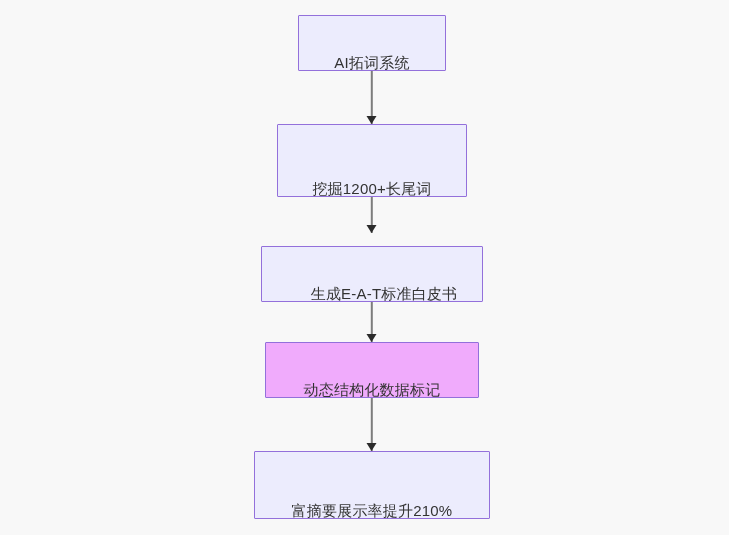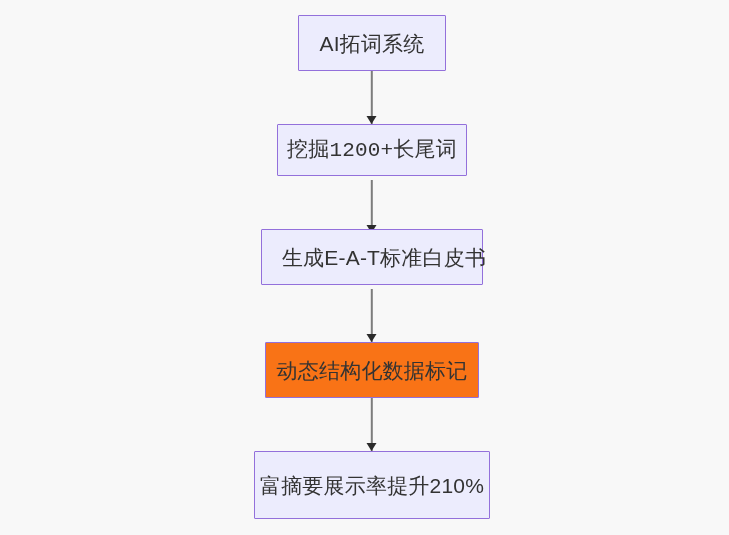--- a/index.html
+++ b/index.html
@@ -20,24 +20,24 @@
     height: 535px;
   }
 
   .node {
     position: absolute;
     box-sizing: border-box;
     background: #ececfd;
     border: 1.3px solid #9370db;
     border-radius: 1px;
     display: flex;
-    align-items: center;
+    align-items: flex-end;
     justify-content: center;
     color: #333333;
-    font-size: 21px;
+    font-size: 15px;
     letter-spacing: 0.2px;
     white-space: nowrap;
   }
 
   .node-label {
     line-height: 1;
     color: #333333;
   }
 
   
@@ -82,26 +82,26 @@
     <div class="edge-arrow" style="top: 44.5px; border-top-color: rgb(43, 43, 43);"></div>
   </div>
   <div class="edge" id="edge-3" style="left: 372px; top: 398px; height: 53px;">
     <div class="edge-line" style="height: 53px; background: rgb(125, 125, 125);"></div>
     <div class="edge-arrow" style="top: 44.5px; border-top-color: rgb(43, 43, 43);"></div>
   </div>
 
   <div class="node" id="node-0" style="left: 298px; top: 15px; width: 148px; height: 56px; background: rgb(236, 236, 253); border-color: rgb(147, 112, 219); color: rgb(51, 51, 51);">
     <span class="node-label">AI拓词系统</span>
   </div>
-  <div class="node" id="node-1" style="left: 277px; top: 124px; width: 190px; height: 52px; background: rgb(236, 236, 253); border-color: rgb(147, 112, 219); color: rgb(51, 51, 51); font-family: Liberation Mono, monospace;">
+  <div class="node" id="node-1" style="left: 277px; top: 124px; width: 190px; height: 73px; background: rgb(236, 236, 253); border-color: rgb(147, 112, 219); color: rgb(51, 51, 51);">
     <span class="node-label">挖掘1200+长尾词</span>
   </div>
-  <div class="node" id="node-2" style="left: 261px; top: 229px; width: 222px; height: 56px; background: rgb(236, 236, 253); border-color: rgb(147, 112, 219); color: rgb(51, 51, 51); padding-left: 24px;">
+  <div class="node" id="node-2" style="left: 261px; top: 246px; width: 222px; height: 56px; background: rgb(236, 236, 253); border-color: rgb(147, 112, 219); color: rgb(51, 51, 51); padding-left: 24px;">
     <span class="node-label">生成E-A-T标准白皮书</span>
   </div>
-  <div class="node" id="node-3" style="left: 265px; top: 342px; width: 214px; height: 56px; background: #f97316; border-color: rgb(147, 112, 219); color: rgb(51, 51, 51);">
+  <div class="node" id="node-3" style="left: 265px; top: 342px; width: 214px; height: 56px; background: #f0abfc; border-color: rgb(147, 112, 219); color: rgb(51, 51, 51);">
     <span class="node-label">动态结构化数据标记</span>
   </div>
   <div class="node" id="node-4" style="left: 254px; top: 451px; width: 236px; height: 68px; background: rgb(236, 236, 253); border-color: rgb(147, 112, 219); color: rgb(51, 51, 51);">
     <span class="node-label">富摘要展示率提升210%</span>
   </div>
 
 </div>
 
 </body></html>

